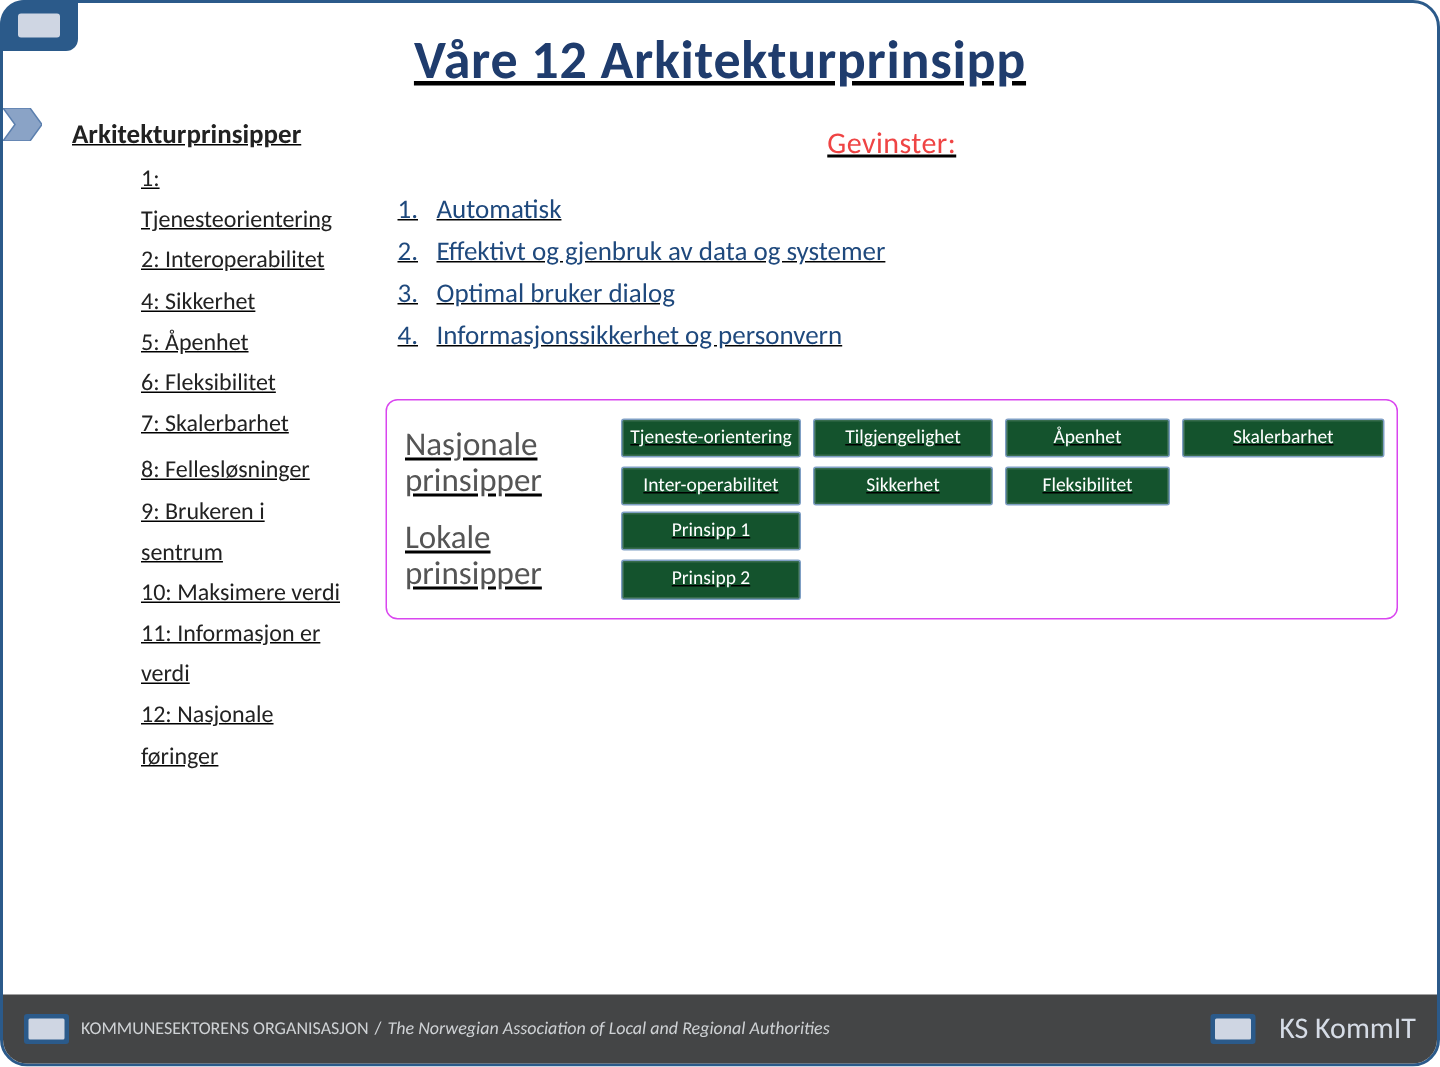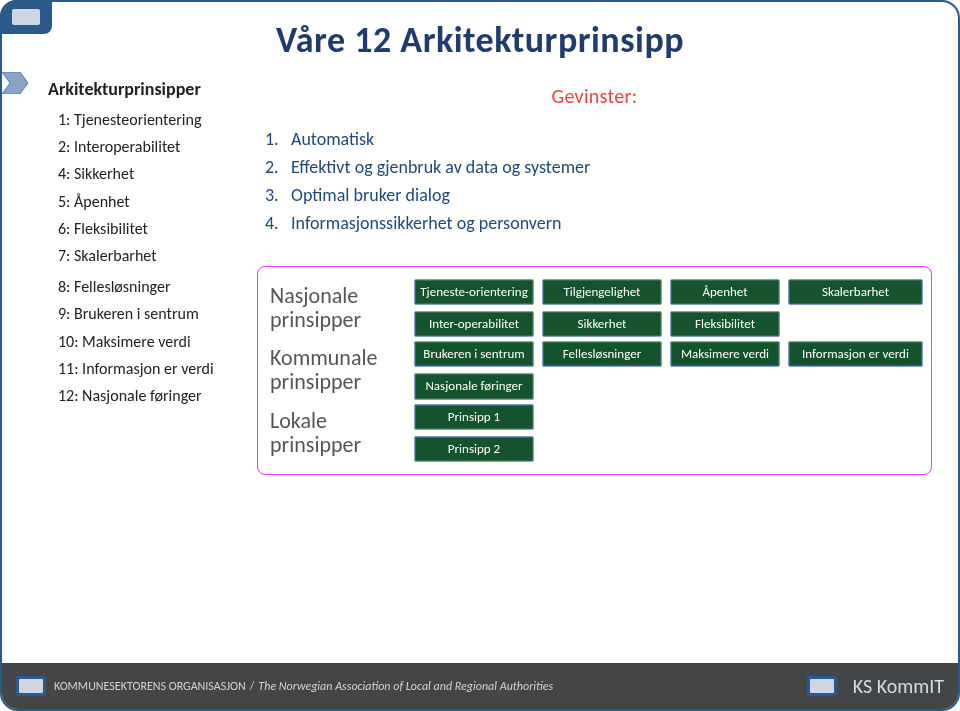--- a/index.html
+++ b/index.html
@@ -1,41 +1,42 @@
 <!DOCTYPE html>
 <html><head>
   <meta charset="utf-8">
   <style>
     * { box-sizing: border-box; margin: 0; padding: 0; }
     html, body { width: 960px; height: 711px; font-family: Calibri, Arial, sans-serif; background: #fff; overflow: hidden; }
     .page {
       width: 960px; height: 711px; position: relative;
       border: 2px solid #2b5a8a; border-radius: 18px;
       padding: 12px 22px 60px 22px;
+      text-decoration: underline;
     }
     .title {
       text-align: center;
       font-size: 36px;
       font-weight: 700;
       color: #1f3c6d;
       margin: 4px auto 16px auto;
       letter-spacing: 0.5px;
     }
     .content { display: flex; gap: 24px; }
     .left { width: 280px; padding-left: 10px; position: relative; }
     .left .arrowtab {
       position: absolute; left: -22px; top: -6px; width: 26px; height: 22px;
     }
     .left .arrowtab svg { display: block; }
     .left .heading {
       font-size: 18px; font-weight: 700; color: #222;
       margin: 0 0 6px 4px; padding-left: 10px;
     }
     .left ol { list-style: none; padding-left: 24px; }
-    .left li { font-size: 16px; color: #222; line-height: 1.7; }
+    .left li { font-size: 16px; color: #222; line-height: 1.7; margin-left: 36px; }
     .left .group2 { margin-top: 4px; }
 
     .right { flex: 1; padding-right: 4px; }
     .gev-title { text-align: center; font-size: 20px; color: #ef4444; margin: 6px 0 18px 0; letter-spacing: .3px; }
     .gev-list { list-style: none; padding: 0 10px 0 8px; margin-bottom: 28px; }
     .gev-list li { display: flex; font-size: 18px; color: #1f497d; line-height: 1.55; }
     .gev-list li .num { width: 26px; flex: 0 0 26px; }
     .gev-list li .txt { flex: 1; }
 
     .matrix { border: 1px solid #d946ef; border-radius: 8px; padding: 8px; background: #fff; }
@@ -142,33 +143,20 @@
             <div class="cell">Tilgjengelighet</div>
             <div class="cell">Åpenhet</div>
             <div class="cell">Skalerbarhet</div>
             <div class="cell">Inter-operabilitet</div>
             <div class="cell">Sikkerhet</div>
             <div class="cell">Fleksibilitet</div>
             <div class="cell spacer"></div>
           </div>
         </div>
 
-        <div class="mrow">
-          <div class="mlabel">Kommunale prinsipper</div>
-          <div class="mcells two-rows">
-            <div class="cell">Brukeren i sentrum</div>
-            <div class="cell">Fellesløsninger</div>
-            <div class="cell">Maksimere verdi</div>
-            <div class="cell">Informasjon er verdi</div>
-            <div class="cell">Nasjonale føringer</div>
-            <div class="cell spacer"></div>
-            <div class="cell spacer"></div>
-            <div class="cell spacer"></div>
-          </div>
-        </div>
 
         <div class="mrow row-local">
           <div class="mlabel">Lokale prinsipper</div>
           <div class="mcells two-rows">
             <div class="cell">Prinsipp 1</div>
             <div class="cell">Prinsipp 2</div>
           </div>
         </div>
 
       </div>

